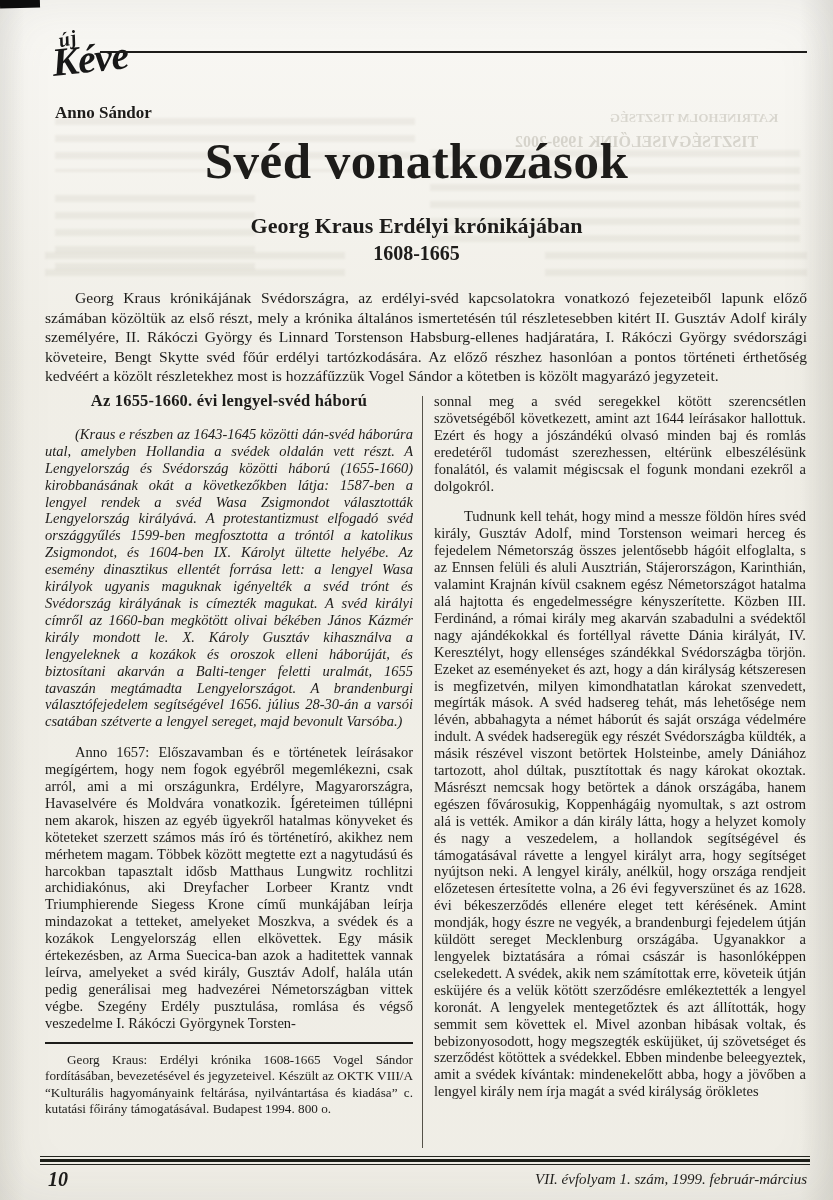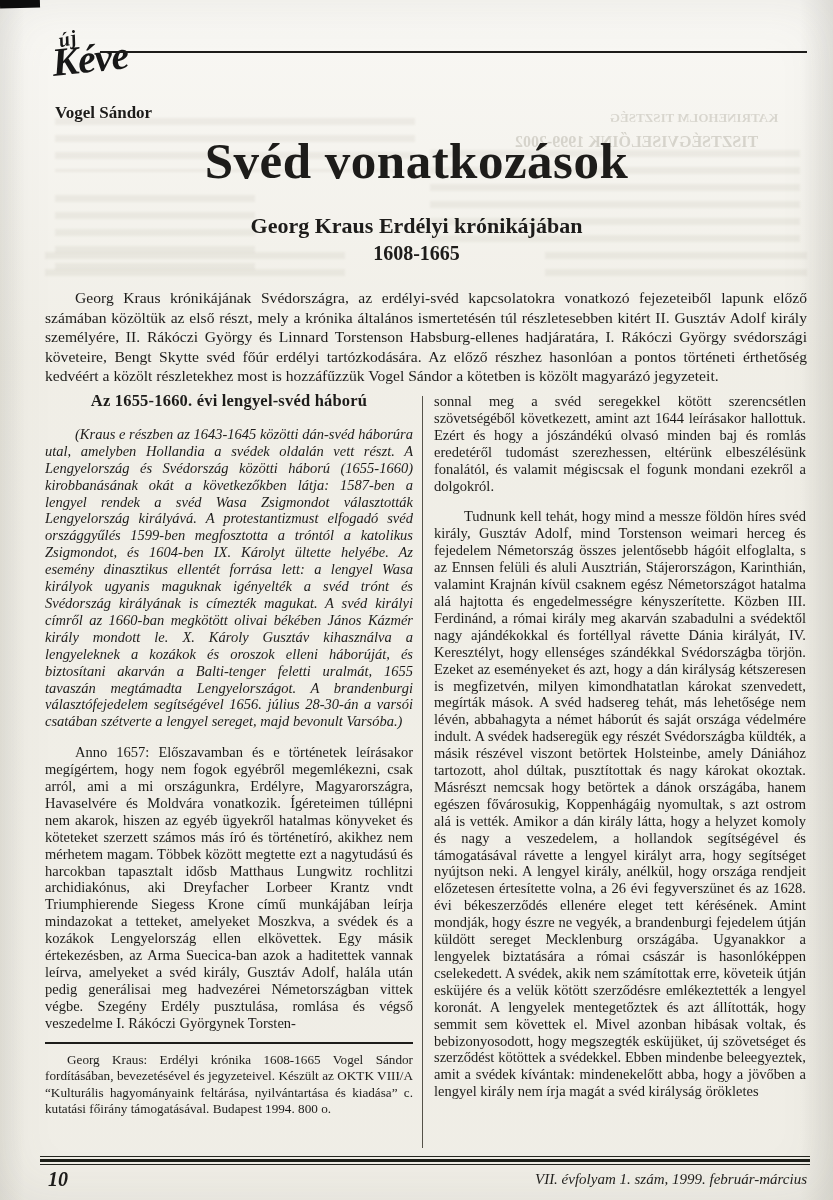--- a/index.html
+++ b/index.html
@@ -100,21 +100,21 @@
   <div class="ghost-stripes" style="left: 430px; top: 150px; width: 370px; height: 100px;"></div>
   <div class="ghost-stripes" style="left: 55px; top: 195px; width: 200px; height: 80px;"></div>
   <div class="ghost-stripes" style="left: 45px; top: 252px; width: 300px; height: 34px;"></div>
   <div class="ghost-stripes" style="left: 545px; top: 252px; width: 262px; height: 34px;"></div>
 
   <div class="masthead">
     <span class="logo-prefix">új</span>
     <span class="logo-main">Kéve</span>
   </div>
   <div class="header-rule"></div>
-  <div class="author">Vogel Sándor</div>
+  <div class="author">Anno Sándor</div>
 
   <div class="title-block">
     <div class="article-title">Svéd vonatkozások</div>
     <div class="article-subtitle">Georg Kraus Erdélyi krónikájában</div>
     <div class="article-years">1608-1665</div>
   </div>
 
   <div class="intro indent">Georg Kraus krónikájának Svédországra, az erdélyi-svéd kapcsolatokra vonatkozó fejezeteiből lapunk előző számában közöltük az első részt, mely a krónika általános ismertetésén túl részletesebben kitért II. Gusztáv Adolf király személyére, II. Rákóczi György és Linnard Torstenson Habsburg-ellenes hadjáratára, I. Rákóczi György svédországi követeire, Bengt Skytte svéd főúr erdélyi tartózkodására. Az előző részhez hasonlóan a pontos történeti érthetőség kedvéért a közölt részletekhez most is hozzáfűzzük Vogel Sándor a kötetben is közölt magyarázó jegyzeteit.</div>
 
   <div class="col-divider"></div>

